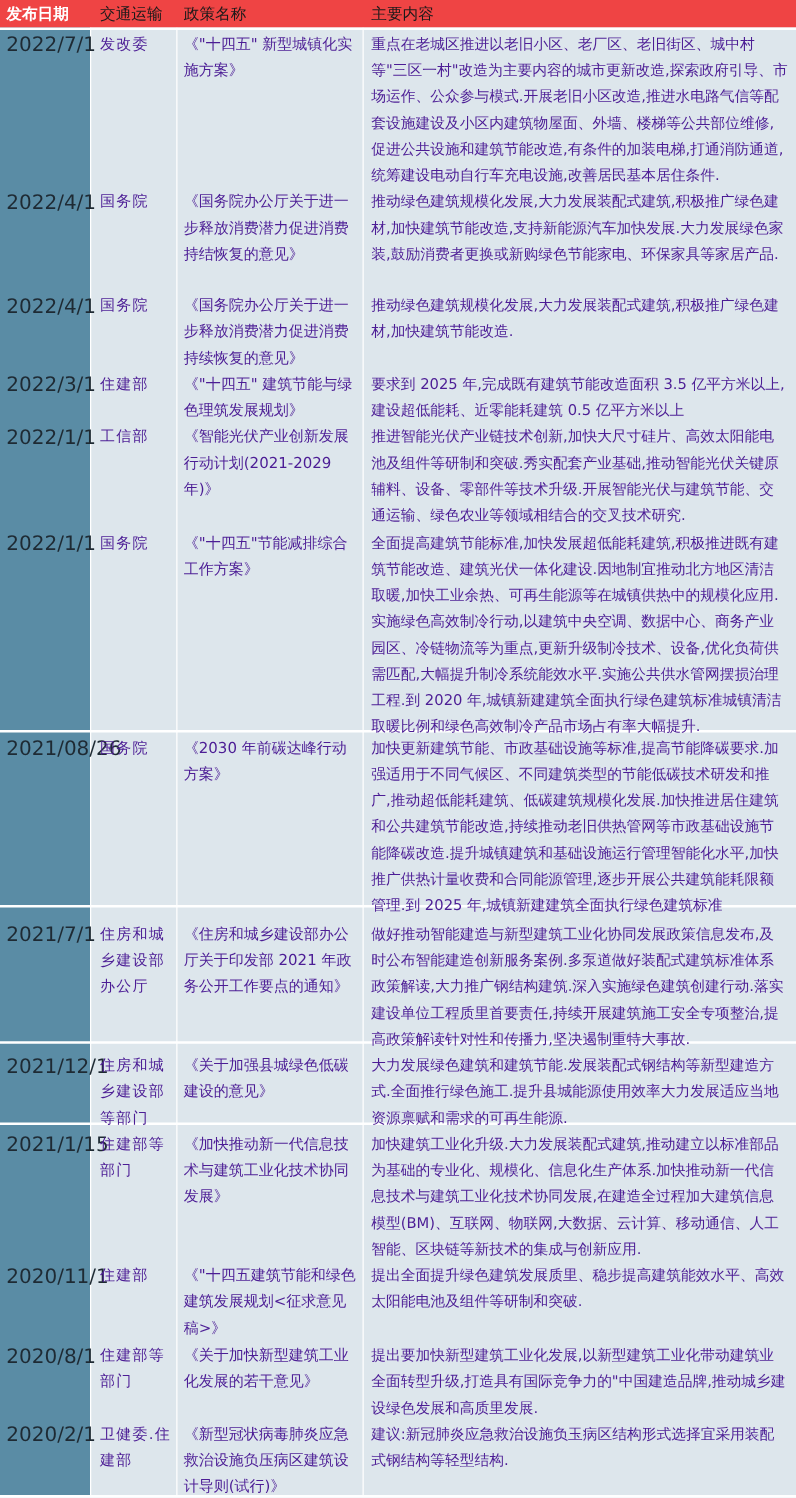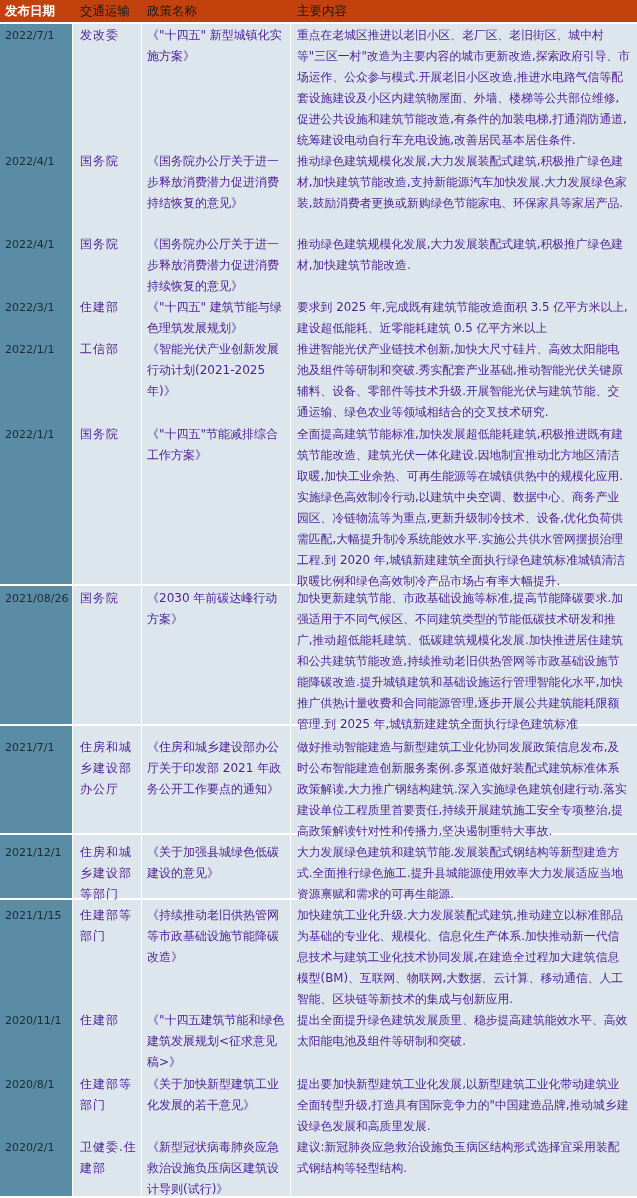--- a/index.html
+++ b/index.html
@@ -4,27 +4,27 @@
 <style>
   html, body { margin: 0; padding: 0; background: #ffffff; }
   body { width: 637px; height: 1198px; overflow: hidden; position: relative;
          font-family: "DejaVu Sans", "Liberation Sans", sans-serif; }
   .table { position: absolute; left: 0; top: 0; width: 637px; height: 1196px; }
   .col-bg { position: absolute; top: 0; bottom: 0; }
   .c1 { left: 0; width: 72px; background: #5a8ca5; }
   .c2 { left: 73px; width: 68px; background: #dde6ec; }
   .c3 { left: 142px; width: 148px; background: #dde6ec; }
   .c4 { left: 291px; width: 346px; background: #dde6ec; }
-  .header { position: absolute; left: 0; top: 0; width: 637px; height: 22px; background: #c2410c; }
+  .header { position: absolute; left: 0; top: 0; width: 637px; height: 22px; background: #ef4444; }
   .hcell { position: absolute; top: 0; height: 22px; line-height: 22px; font-size: 12.5px; color: #1a1a1a; white-space: nowrap; }
   .hcell.first { color: #ffffff; font-weight: bold; left: 5px; }
   .sep { position: absolute; left: 0; width: 637px; height: 2px; background: #ffffff; }
   .row { position: absolute; left: 0; width: 637px; }
   .cell { position: absolute; top: 0; font-size: 12px; line-height: 21px; color: #4c1d95; word-break: break-all; }
-  .date { left: 5px; width: 66px; font-size: 11px; color: #1e2a33; white-space: nowrap; }
+  .date { left: 5px; width: 66px; font-size: 16px; color: #1e2a33; white-space: nowrap; }
   .dept { left: 80px; width: 58px; letter-spacing: 1px; }
   .name { left: 147px; width: 141px; }
   .content { left: 297px; width: 334px; font-size: 11.8px; }
 </style>
 </head>
 <body>
 
 <div class="table">
   <div class="col-bg c1"></div>
   <div class="col-bg c2"></div>
@@ -68,21 +68,21 @@
   <div class="row" style="top:297px">
     <div class="cell date">2022/3/1</div>
     <div class="cell dept">住建部</div>
     <div class="cell name">《"十四五" 建筑节能与绿色理筑发展规划》</div>
     <div class="cell content">要求到 2025 年,完成既有建筑节能改造面积 3.5 亿平方米以上,建设超低能耗、近零能耗建筑 0.5 亿平方米以上</div>
   </div>
 
   <div class="row" style="top:339px">
     <div class="cell date">2022/1/1</div>
     <div class="cell dept">工信部</div>
-    <div class="cell name">《智能光伏产业创新发展行动计划(2021-2025 年)》</div>
+    <div class="cell name">《智能光伏产业创新发展行动计划(2021-2029 年)》</div>
     <div class="cell content">推进智能光伏产业链技术创新,加快大尺寸硅片、高效太阳能电池及组件等研制和突破.秀实配套产业基础,推动智能光伏关键原辅料、设备、零部件等技术升级.开展智能光伏与建筑节能、交通运输、绿色农业等领域相结合的交叉技术研究.</div>
   </div>
 
   <div class="row" style="top:424px">
     <div class="cell date">2022/1/1</div>
     <div class="cell dept">国务院</div>
     <div class="cell name">《"十四五"节能减排综合工作方案》</div>
     <div class="cell content">全面提高建筑节能标准,加快发展超低能耗建筑,积极推进既有建筑节能改造、建筑光伏一体化建设.因地制宜推动北方地区清洁取暖,加快工业余热、可再生能源等在城镇供热中的规模化应用.实施绿色高效制冷行动,以建筑中央空调、数据中心、商务产业园区、冷链物流等为重点,更新升级制冷技术、设备,优化负荷供需匹配,大幅提升制冷系统能效水平.实施公共供水管网摆损治理工程.到 2020 年,城镇新建建筑全面执行绿色建筑标准城镇清洁取暖比例和绿色高效制冷产品市场占有率大幅提升.</div>
   </div>
 
@@ -103,21 +103,21 @@
   <div class="row" style="top:842px">
     <div class="cell date">2021/12/1</div>
     <div class="cell dept">住房和城乡建设部等部门</div>
     <div class="cell name">《关于加强县城绿色低碳建设的意见》</div>
     <div class="cell content">大力发展绿色建筑和建筑节能.发展装配式钢结构等新型建造方式.全面推行绿色施工.提升县城能源使用效率大力发展适应当地资源禀赋和需求的可再生能源.</div>
   </div>
 
   <div class="row" style="top:905px">
     <div class="cell date">2021/1/15</div>
     <div class="cell dept">住建部等部门</div>
-    <div class="cell name">《持续推动老旧供热管网等市政基础设施节能降碳改造》</div>
+    <div class="cell name">《加快推动新一代信息技术与建筑工业化技术协同发展》</div>
     <div class="cell content">加快建筑工业化升级.大力发展装配式建筑,推动建立以标准部品为基础的专业化、规模化、信息化生产体系.加快推动新一代信息技术与建筑工业化技术协同发展,在建造全过程加大建筑信息模型(BM)、互联网、物联网,大数据、云计算、移动通信、人工智能、区块链等新技术的集成与创新应用.</div>
   </div>
 
   <div class="row" style="top:1010px">
     <div class="cell date">2020/11/1</div>
     <div class="cell dept">住建部</div>
     <div class="cell name">《"十四五建筑节能和绿色建筑发展规划&lt;征求意见稿&gt;》</div>
     <div class="cell content">提出全面提升绿色建筑发展质里、稳步提高建筑能效水平、高效太阳能电池及组件等研制和突破.</div>
   </div>
 

